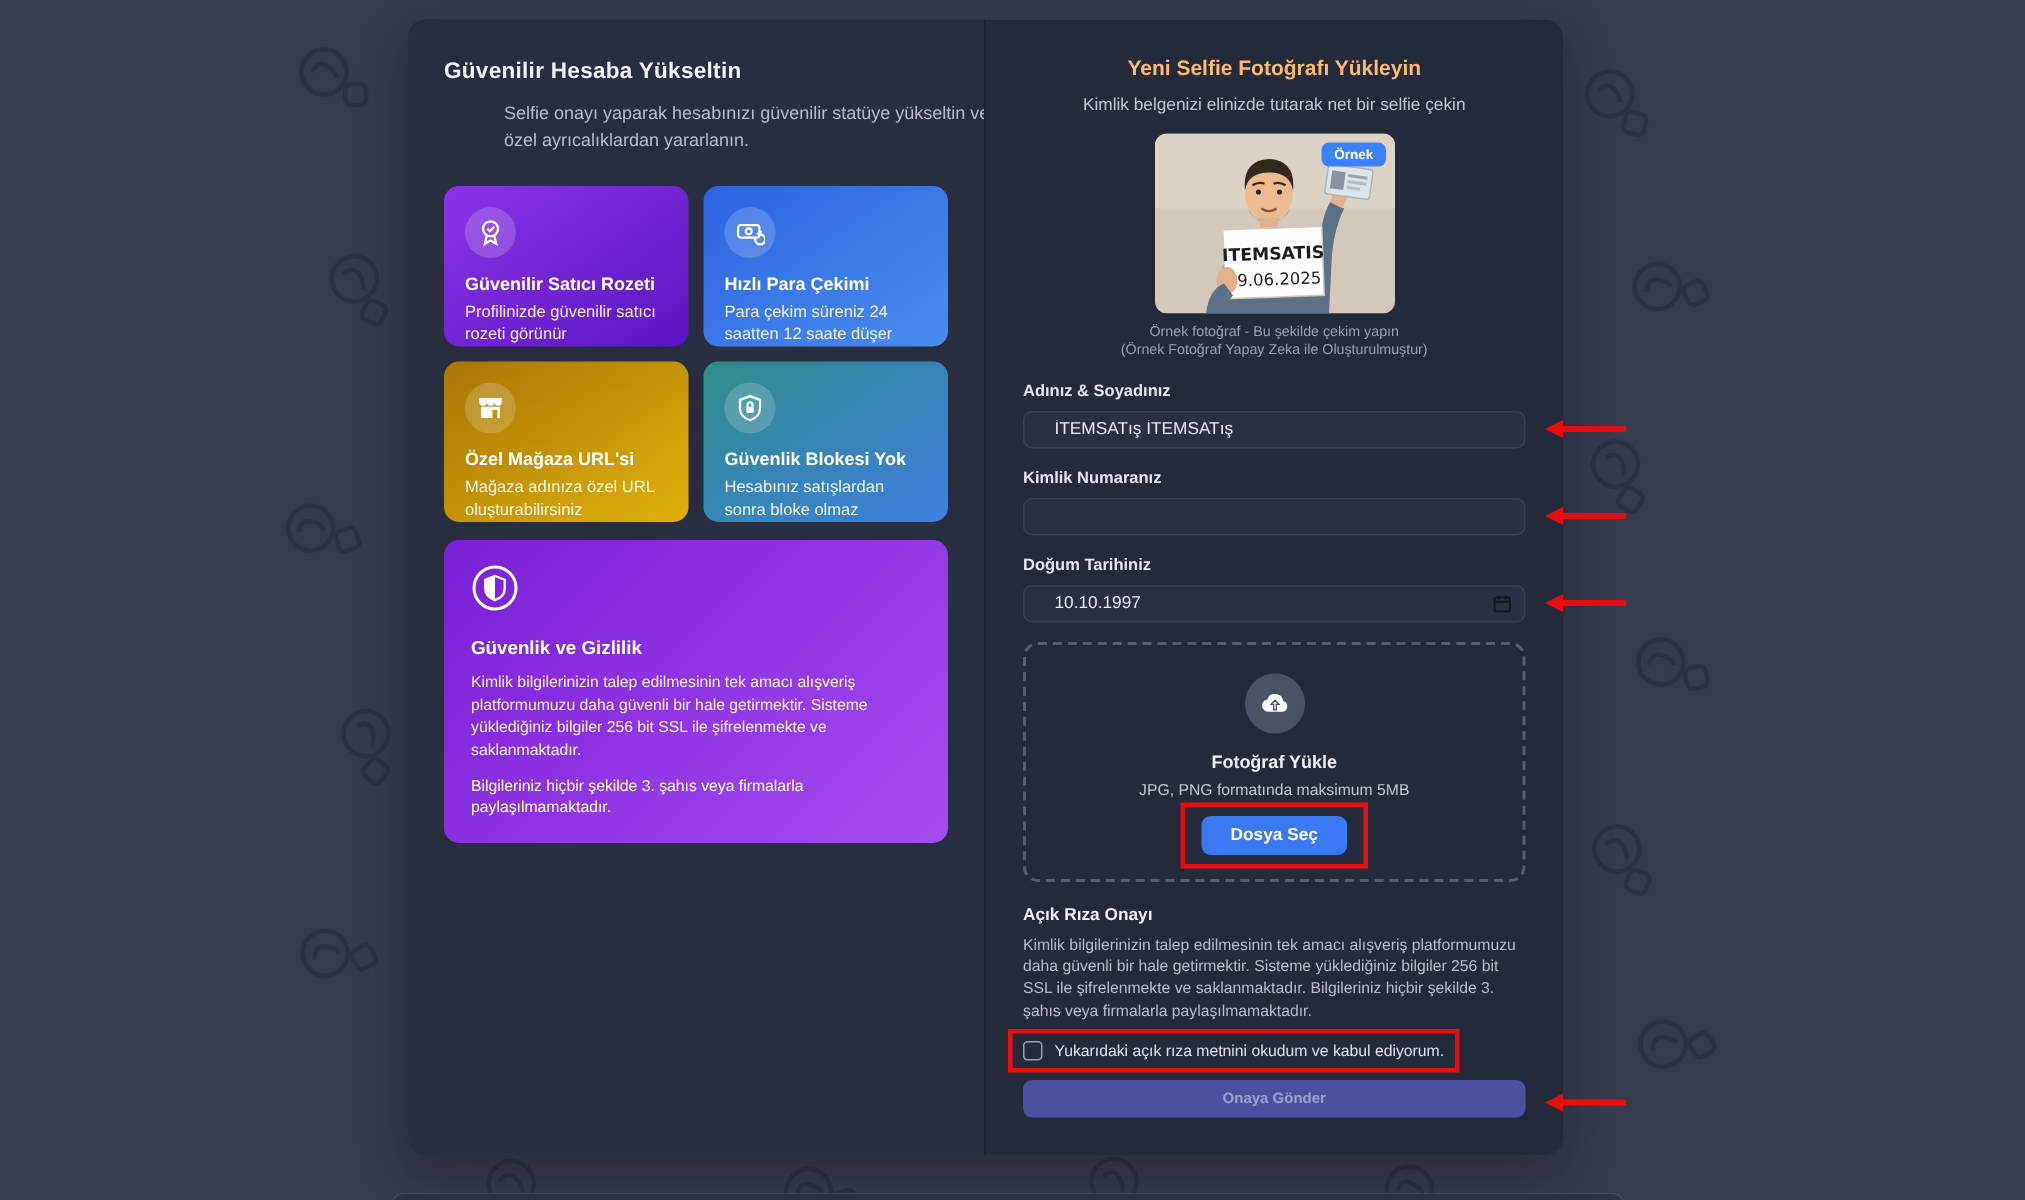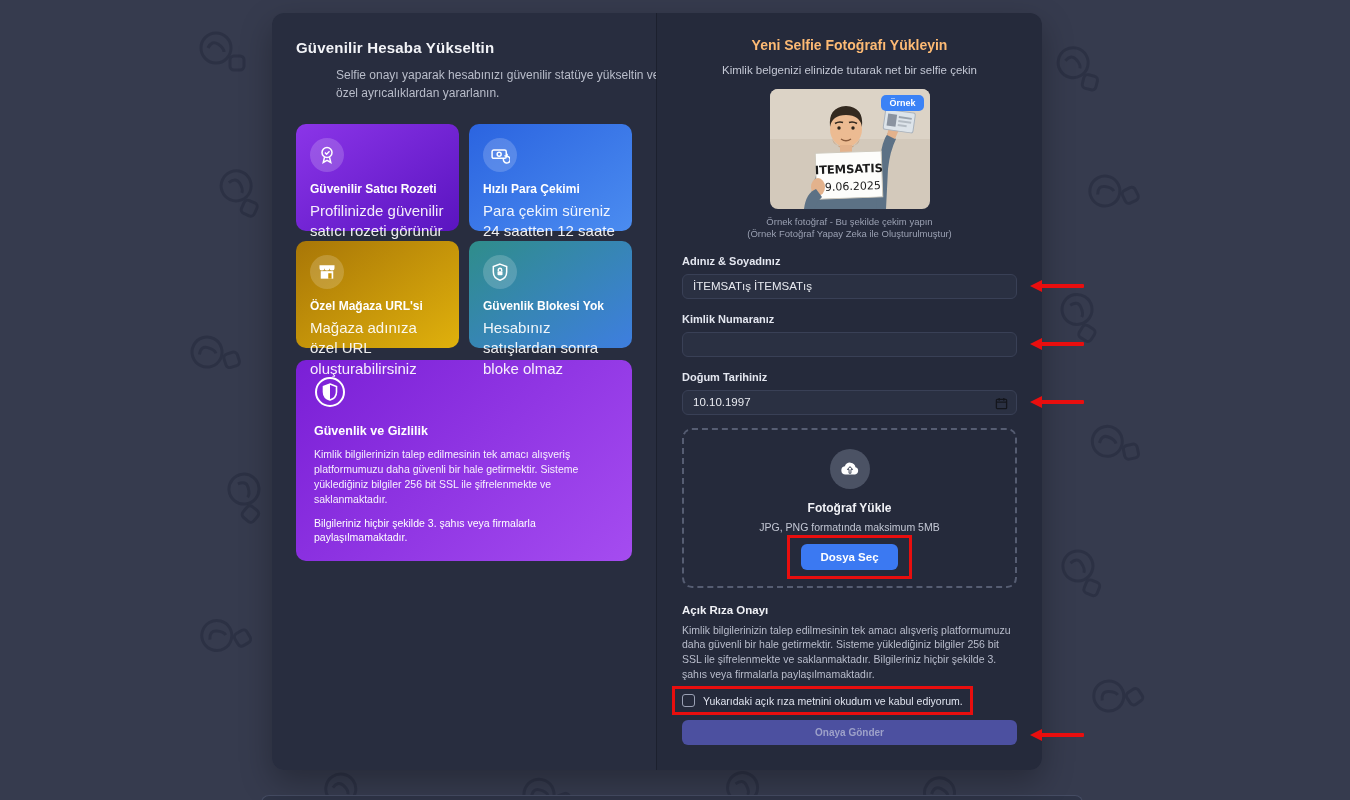--- a/index.html
+++ b/index.html
@@ -36,21 +36,21 @@
   .card-g1 { background:linear-gradient(145deg,#8b35e8 0%,#5a14c0 100%); }
   .card-g2 { background:linear-gradient(145deg,#2b64e0 0%,#4b8cf0 100%); }
   .card-g3 { background:linear-gradient(145deg,#a87607 0%,#e0b10c 100%); }
   .card-g4 { background:linear-gradient(145deg,#2f8d8a 0%,#3e7ee0 100%); }
   .card-ic {
     width:34px; height:34px; border-radius:50%;
     background:rgba(255,255,255,.18);
     display:flex; align-items:center; justify-content:center;
   }
   .card-t { margin-top:10px; font-size:12px; font-weight:bold; color:#fff; }
-  .card-b { margin-top:5px; font-size:15px; line-height:1.35; color:rgba(255,255,255,.92); }
+  .card-b { margin-top:5px; font-size:11px; line-height:1.35; color:rgba(255,255,255,.92); }
   .bigcard {
     margin-top:12px; border-radius:10px; padding:16px 18px 16px 18px;
     background:linear-gradient(135deg,#7a1fd6 0%,#a54cf0 100%);
   }
   .big-t { margin-top:12px; font-size:12.5px; font-weight:bold; }
   .big-b { margin-top:9px; font-size:10.5px; line-height:1.42; color:rgba(255,255,255,.93); }
   .big-n { margin-top:9px; font-size:10.5px; line-height:1.4; font-weight:normal; color:#fff; }
 
   
   .r-title { text-align:center; font-size:14px; font-weight:bold; color:#fdba74; }
@@ -61,21 +61,21 @@
     position:absolute; top:6px; right:6px; background:#3b82f6; color:#fff;
     font-size:9px; font-weight:bold; padding:3px 8px; border-radius:5px;
   }
   .caption { text-align:center; margin-top:7px; font-size:9.5px; line-height:1.3; color:#9aa0b2; }
 
   .field { margin-top:14px; }
   .f-label { font-size:11px; font-weight:bold; color:#e4e7f0; }
   .input-wrap { position:relative; margin-top:7px; }
   .tb {
     width:100%; height:25px; background:#2a3042; border:1px solid #394056;
-    border-radius:6px; padding:0 10px; font-size:11.5px; color:#e8eaf0;
+    border-radius:6px; padding:0 20px; font-size:11.5px; color:#e8eaf0;
     font-family:"Liberation Sans", sans-serif; outline:none; display:flex; align-items:center;
   }
   input.tb { display:block; }
   .date-ic { position:absolute; right:9px; top:6px; }
 
   .upload {
     margin-top:13px; height:160px; border:2px dashed #565d72; border-radius:10px;
     display:flex; flex-direction:column; align-items:center; padding-top:19px;
   }
   .up-circle {

